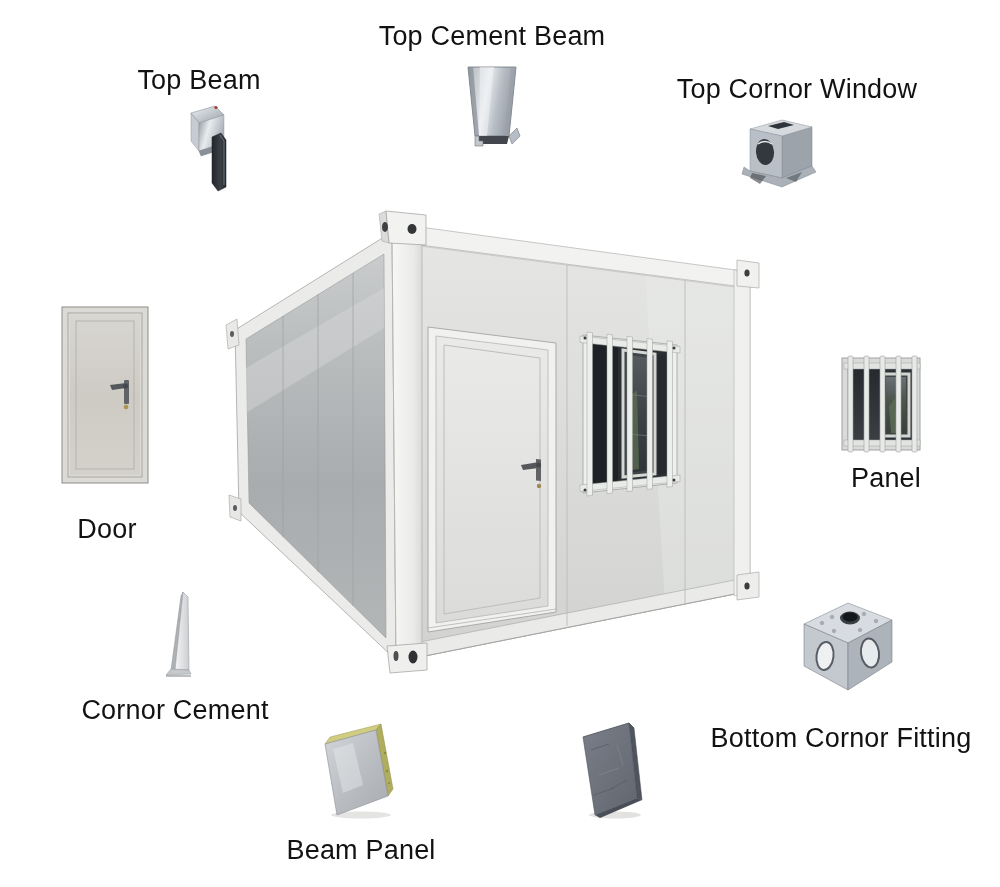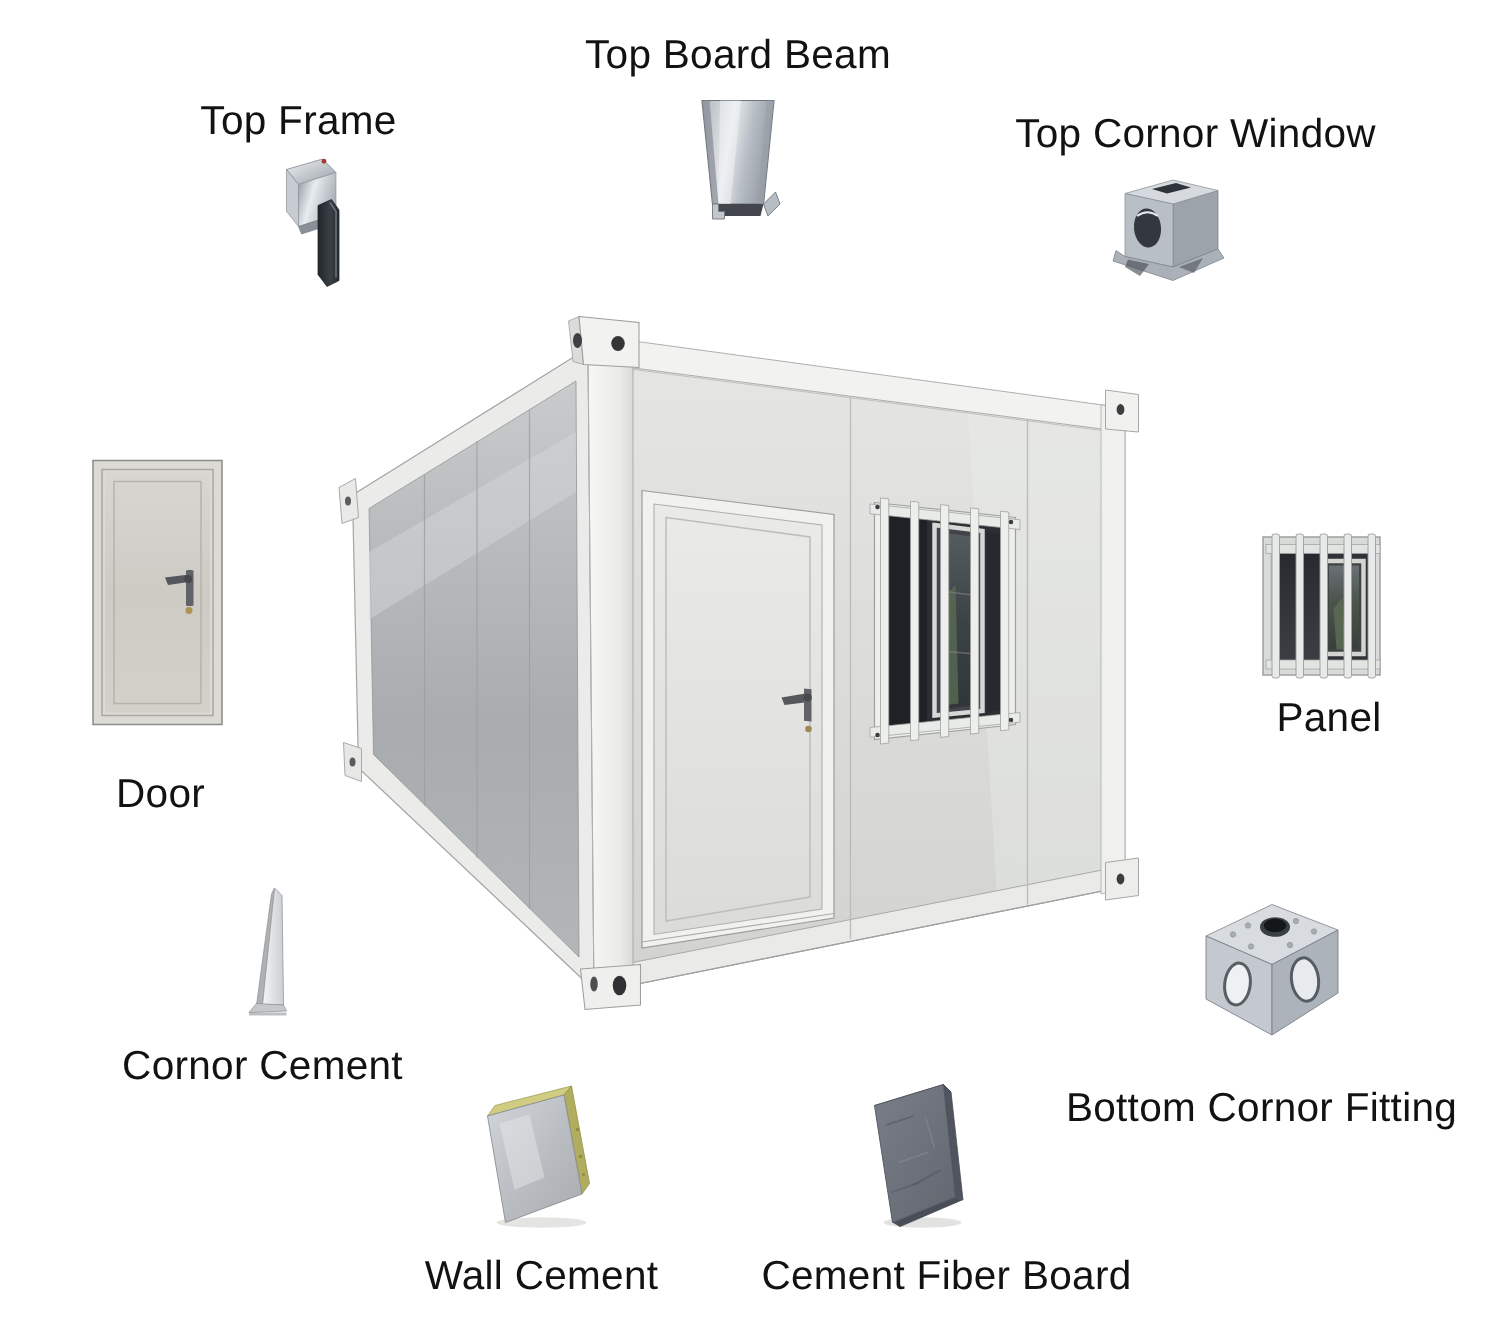--- a/index.html
+++ b/index.html
@@ -308,22 +308,21 @@
     <polygon points="50,3 55,8 63,80 58,78" fill="#50545e" stroke="#42464f" stroke-width="0.5"></polygon>
     <polygon points="16,95 58,78 63,80 21,98" fill="#4a4e58"></polygon>
     <polygon points="4,17 50,3 58,78 16,95" fill="url(#cfb-g)" stroke="#4e525c" stroke-width="0.6"></polygon>
     <polyline points="12,30 30,24" fill="none" stroke="#555965" stroke-width="1" opacity="0.7"></polyline>
     <polyline points="20,55 40,48" fill="none" stroke="#868a94" stroke-width="1" opacity="0.6"></polyline>
     <polyline points="30,70 48,60" fill="none" stroke="#555965" stroke-width="1" opacity="0.7"></polyline>
     <polyline points="38,25 44,45" fill="none" stroke="#868a94" stroke-width="1" opacity="0.6"></polyline>
     <polyline points="15,75 35,68" fill="none" stroke="#555965" stroke-width="1" opacity="0.6"></polyline>
   </svg>
 
-  <div class="label lb-top-beam">Top Frame</div>
-  <div class="label lb-top-frame-beam">Top Board Beam</div>
+  <div class="label lb-top-beam">Top Beam</div>
+  <div class="label lb-top-frame-beam">Top Cement Beam</div>
   <div class="label lb-top-cornor-fitting">Top Cornor Window</div>
   <div class="label lb-door">Door</div>
   <div class="label lb-window">Panel</div>
   <div class="label lb-cornor-column">Cornor Cement</div>
   <div class="label lb-bottom-cornor-fitting">Bottom Cornor Fitting</div>
-  <div class="label lb-wall-panel">Wall Cement</div>
-  <div class="label lb-cement-fiber-board">Cement Fiber Board</div>
+  <div class="label lb-wall-panel">Beam Panel</div>
 </div>
 
 </body></html>

